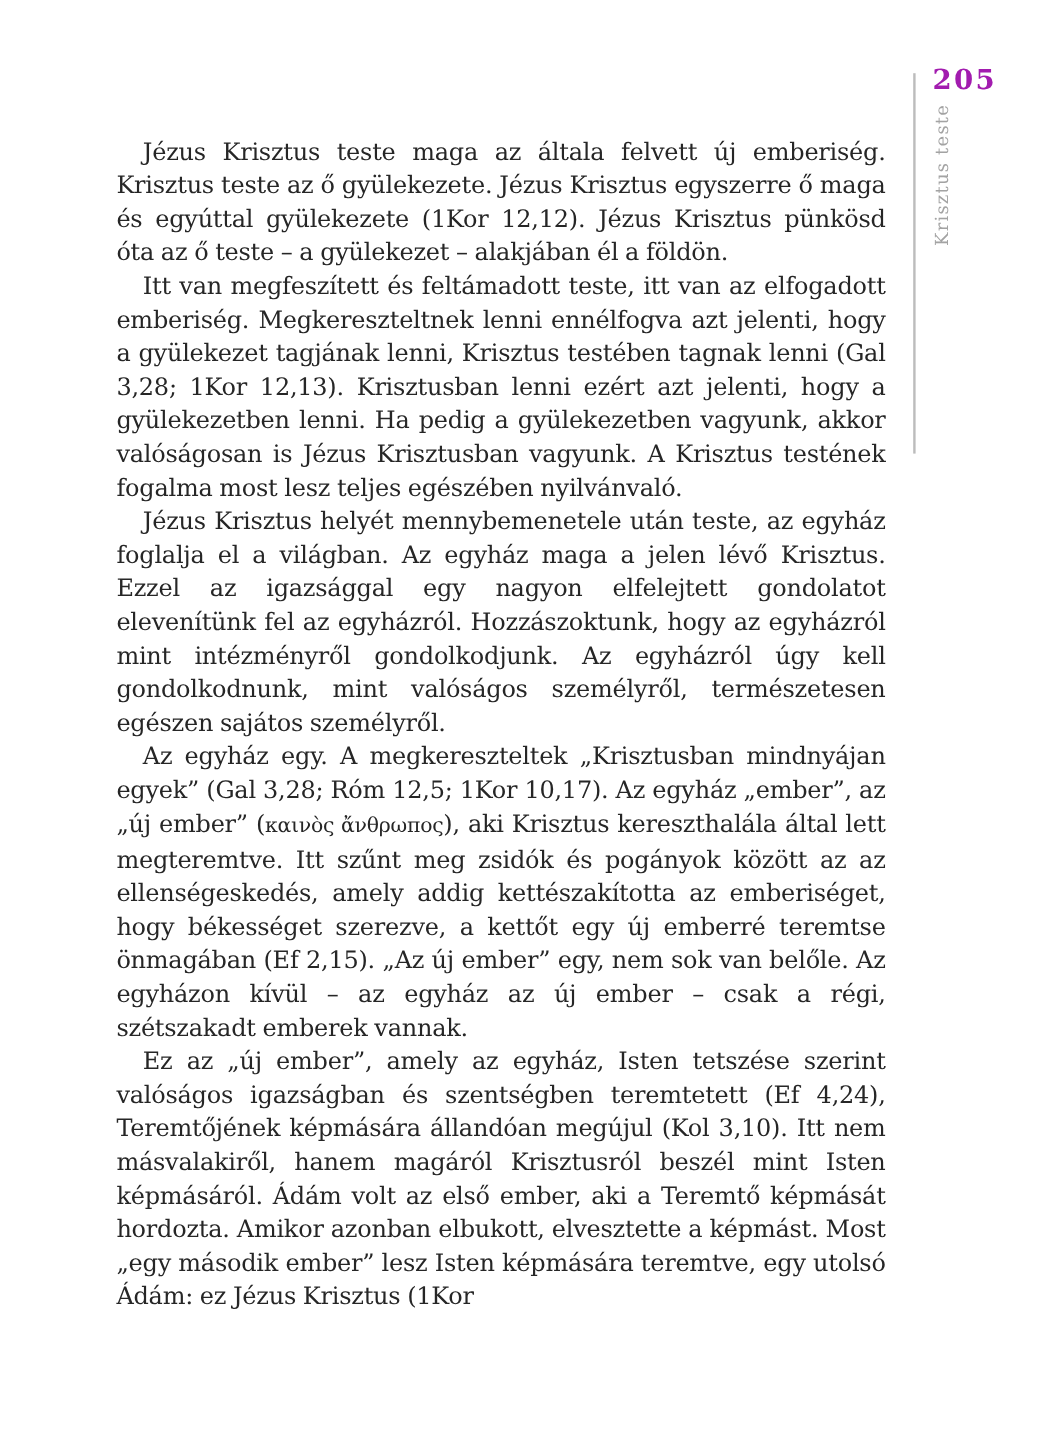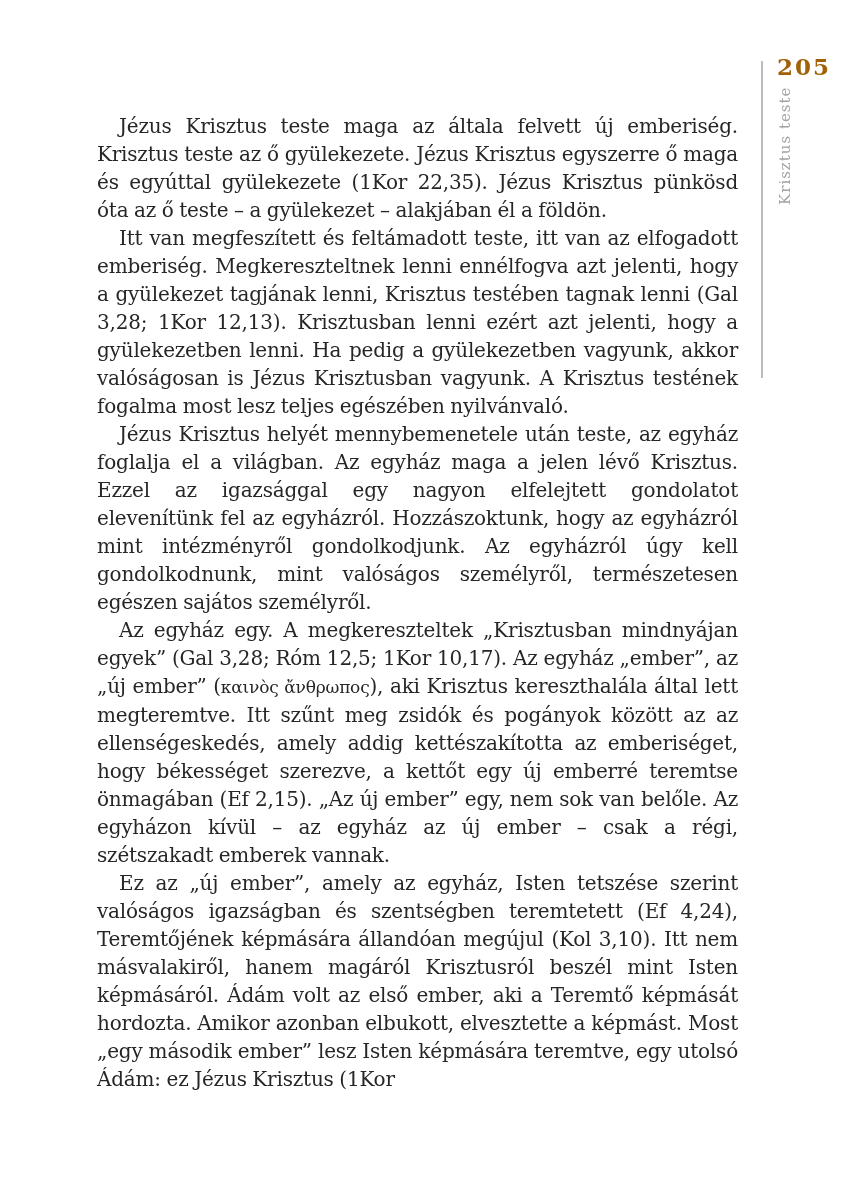--- a/index.html
+++ b/index.html
@@ -37,21 +37,21 @@
     position: absolute;
     left: 761px; top: 61px;
     width: 2px; height: 317px;
     background: #bcbcbc;
   }
   .page-number {
     position: absolute;
     left: 777px; top: 53px;
     font-size: 23px;
     font-weight: bold;
-    color: #a16207;
+    color: #a21caf;
     letter-spacing: 2px;
     font-family: "DejaVu Serif", serif;
   }
   .margin-title {
     position: absolute;
     left: 776px; top: 205px;
     transform: rotate(-90deg);
     transform-origin: 0 0;
     white-space: nowrap;
     font-size: 15px;
@@ -59,21 +59,21 @@
     letter-spacing: 1px;
     font-family: "DejaVu Serif", serif;
   }
 </style>
 </head>
 <body>
 
 <div class="book-page">
 
   <div class="text-block">
-      <p class="para"><span class="seg-normal">Jézus Krisztus teste maga az általa felvett új emberiség. Krisztus teste az ő gyülekezete. Jézus Krisztus egyszerre ő maga és egyúttal gyülekezete (1Kor 22,35). Jézus Krisztus pünkösd óta az ő teste – a gyülekezet – alakjában él a földön.</span></p>
+      <p class="para"><span class="seg-normal">Jézus Krisztus teste maga az általa felvett új emberiség. Krisztus teste az ő gyülekezete. Jézus Krisztus egyszerre ő maga és egyúttal gyülekezete (1Kor 12,12). Jézus Krisztus pünkösd óta az ő teste – a gyülekezet – alakjában él a földön.</span></p>
       <p class="para"><span class="seg-normal">Itt van megfeszített és feltámadott teste, itt van az elfogadott emberiség. Megkereszteltnek lenni ennélfogva azt jelenti, hogy a gyülekezet tagjának lenni, Krisztus testében tagnak lenni (Gal 3,28; 1Kor 12,13). Krisztusban lenni ezért azt jelenti, hogy a gyülekezetben lenni. Ha pedig a gyülekezetben vagyunk, akkor valóságosan is Jézus Krisztusban vagyunk. A Krisztus testének fogalma most lesz teljes egészében nyilvánvaló.</span></p>
       <p class="para"><span class="seg-normal">Jézus Krisztus helyét mennybemenetele után teste, az egyház foglalja el a világban. Az egyház maga a jelen lévő Krisztus. Ezzel az igazsággal egy nagyon elfelejtett gondolatot elevenítünk fel az egyházról. Hozzászoktunk, hogy az egyházról mint intézményről gondolkodjunk. Az egyházról úgy kell gondolkodnunk, mint valóságos </span><span class="seg-italic">személyről</span><span class="seg-normal">, természetesen egészen sajátos személyről.</span></p>
       <p class="para"><span class="seg-normal">Az egyház egy. A megkereszteltek „Krisztusban mindnyájan egyek” (Gal 3,28; Róm 12,5; 1Kor 10,17). Az egyház „ember”, az „új ember” (</span><span class="seg-greek">καινὸς ἄνθρωπος</span><span class="seg-normal">), aki Krisztus kereszthalála által lett megteremtve. Itt szűnt meg zsidók és pogányok között az az ellenségeskedés, amely addig kettészakította az emberiséget, </span><span class="seg-italic">hogy békességet szerezve, a kettőt egy új emberré teremtse önmagában</span><span class="seg-normal"> (Ef 2,15). „Az új ember” egy, nem sok van belőle. Az egyházon kívül – az egyház az új ember – csak a régi, szétszakadt emberek vannak.</span></p>
       <p class="para"><span class="seg-normal">Ez az „új ember”, amely az egyház, </span><span class="seg-italic">Isten tetszése szerint valóságos igazságban és szentségben teremtetett</span><span class="seg-normal"> (Ef 4,24), </span><span class="seg-italic">Teremtőjének képmására állandóan megújul</span><span class="seg-normal"> (Kol 3,10). Itt nem másvalakiről, hanem magáról Krisztusról beszél mint Isten képmásáról. Ádám volt az első ember, aki a Teremtő képmását hordozta. Amikor azonban elbukott, elvesztette a képmást. Most „egy második ember” lesz Isten képmására teremtve, egy utolsó Ádám: ez Jézus Krisztus (1Kor</span></p>
     </div>
 
   <div class="margin-rule"></div>
 
   <div class="page-number">205</div>
 

